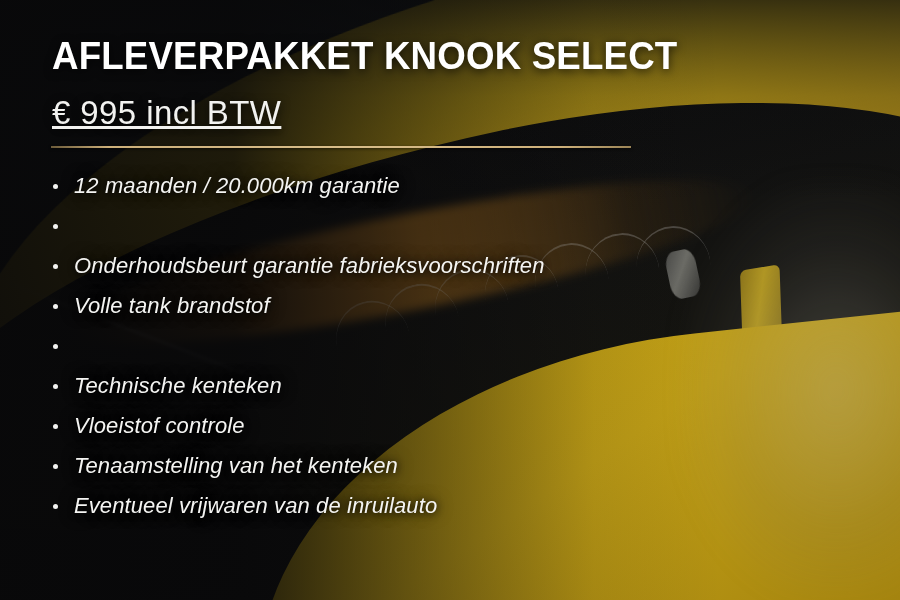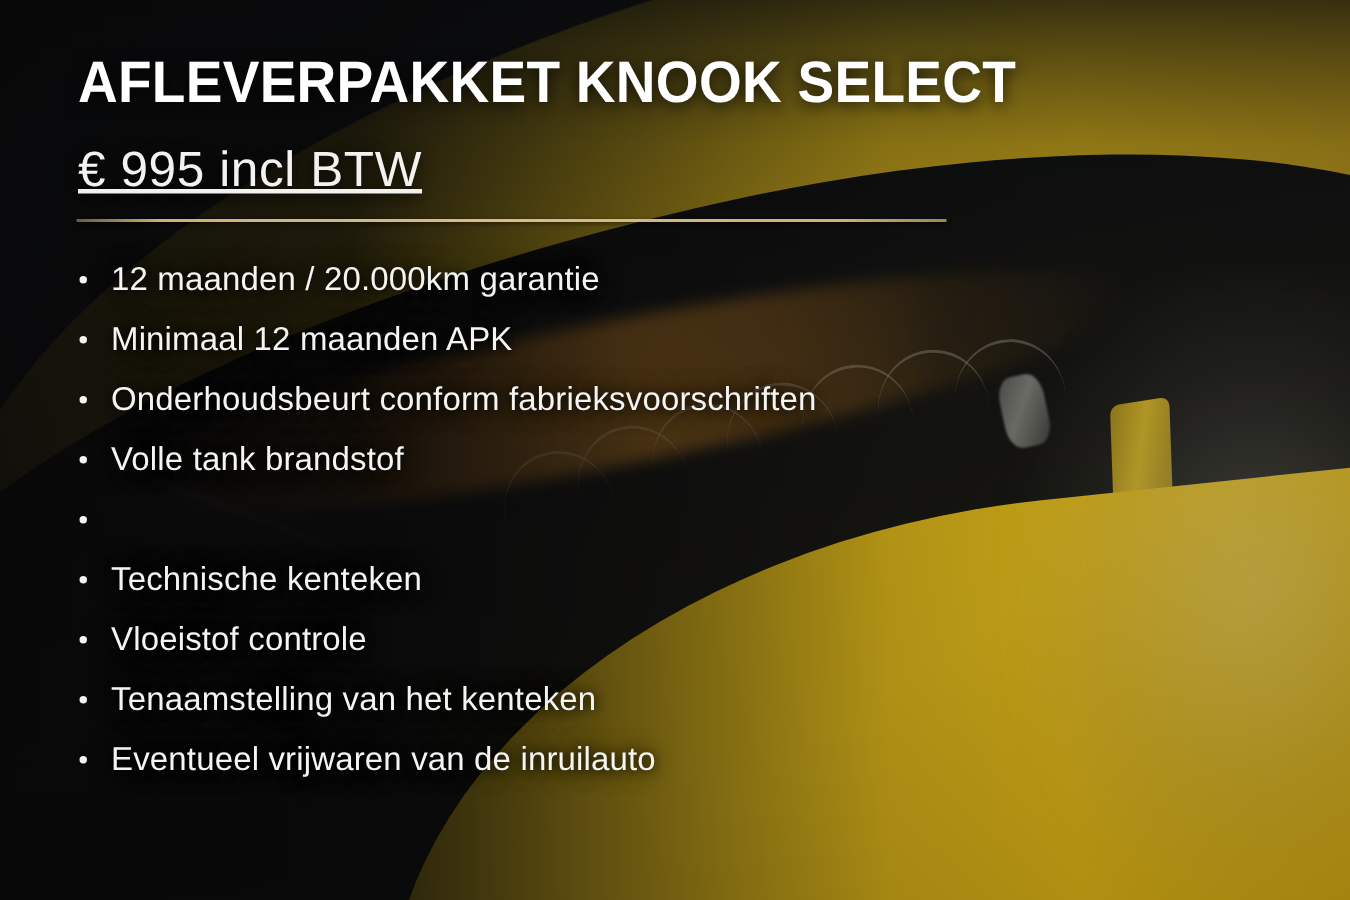--- a/index.html
+++ b/index.html
@@ -215,20 +215,21 @@
     position: relative;
     height: 40px;
     line-height: 40px;
     padding-left: 22px;
     color: #f4f4f2;
     font-size: 22px;
     font-weight: 400;
     letter-spacing: .1px;
     white-space: nowrap;
     text-shadow: 0 1px 7px rgba(0,0,0,.9), 0 0 16px rgba(0,0,0,.65);
+    font-style: italic;
   }
   .list li .dot {
     position: absolute;
     left: 1px;
     top: 50%;
     width: 5px;
     height: 5px;
     margin-top: -2px;
     border-radius: 50%;
     background: #f4f4f2;
@@ -261,22 +262,22 @@
     <div class="streak"></div>
     <div class="vignette"></div>
   </div>
 
   <div class="content">
     <h1 class="title">AFLEVERPAKKET KNOOK SELECT</h1>
     <div class="price">€ 995 incl BTW</div>
     <div class="rule"></div>
     <ul class="list">
         <li><span class="dot"></span><span>12 maanden / 20.000km garantie</span></li>
-        <li><span class="dot"></span><span>Minimaal 12 maanden APK</span></li>
-        <li><span class="dot"></span><span>Onderhoudsbeurt conform fabrieksvoorschriften</span></li>
+        <li><span class="dot"></span></li>
+        <li><span class="dot"></span><span>Onderhoudsbeurt garantie fabrieksvoorschriften</span></li>
         <li><span class="dot"></span><span>Volle tank brandstof</span></li>
         <li><span class="dot"></span></li>
         <li><span class="dot"></span><span>Technische kenteken</span></li>
         <li><span class="dot"></span><span>Vloeistof controle</span></li>
         <li><span class="dot"></span><span>Tenaamstelling van het kenteken</span></li>
         <li><span class="dot"></span><span>Eventueel vrijwaren van de inruilauto</span></li>
       </ul>
   </div>
 
 </div>

